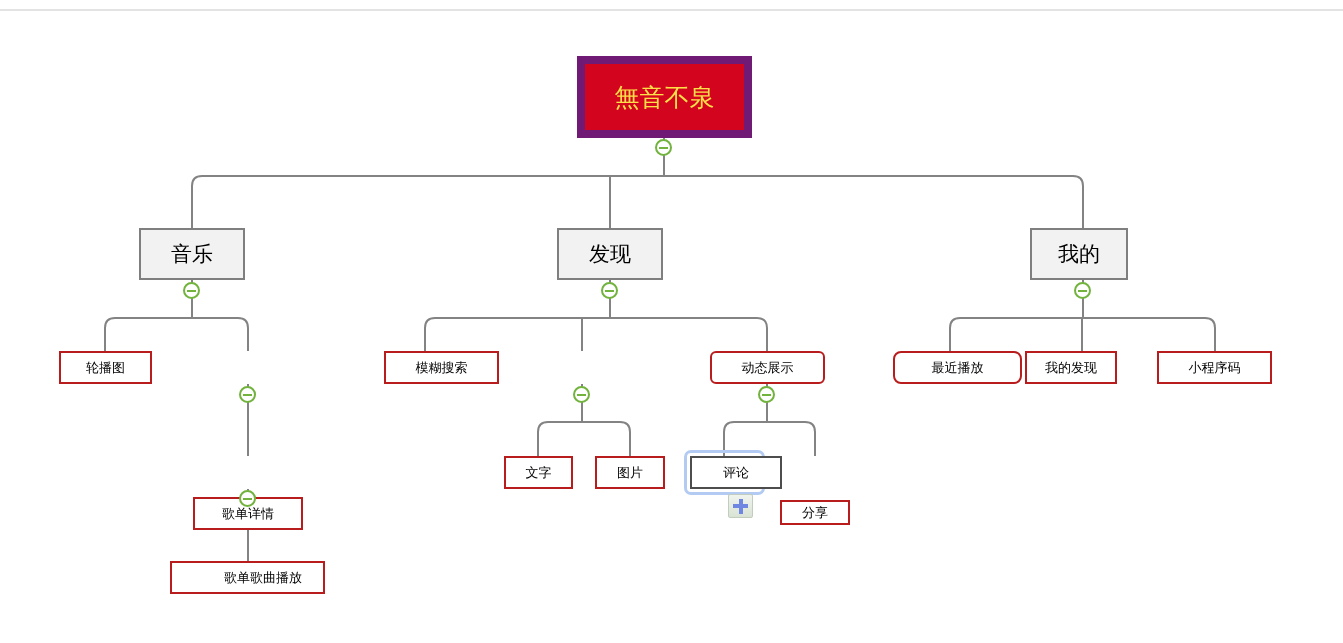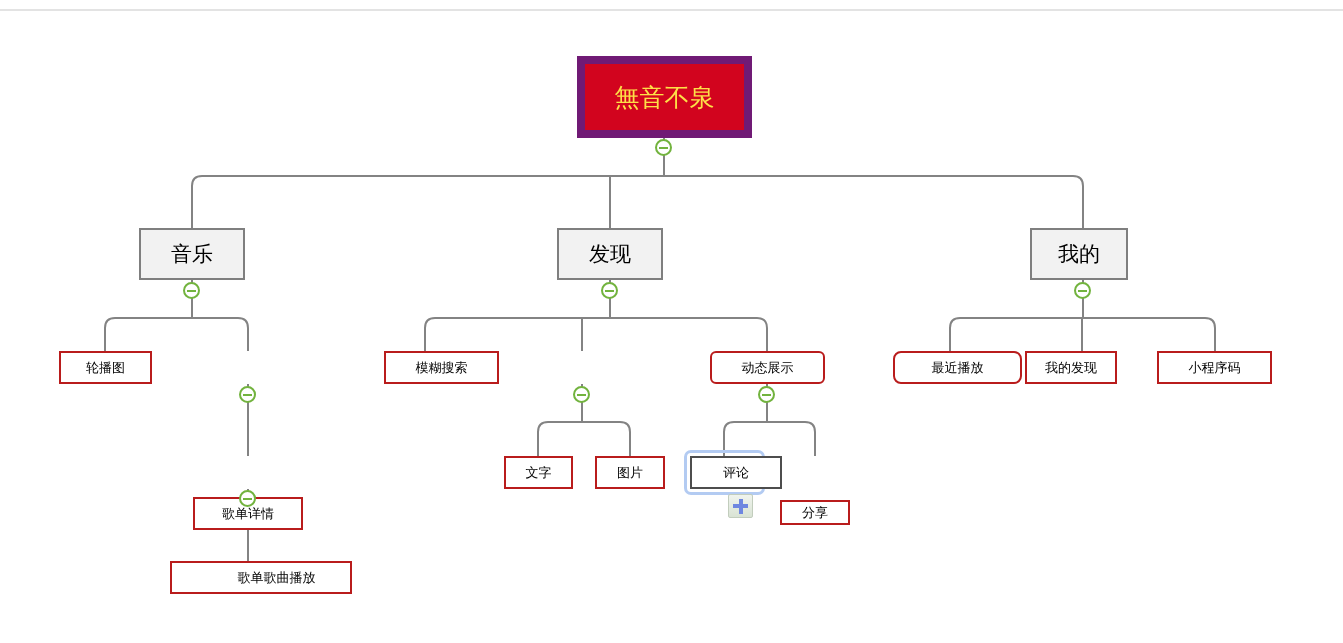--- a/index.html
+++ b/index.html
@@ -155,21 +155,21 @@
 
   <div class="selection-outline" style="left:684px; top:450px; width:81px; height:45px;"></div>
   <div class="node node-leaf node-selected" style="left:690px; top:456px; width:92px; height:33px;">评论</div>
   <div class="node node-leaf" style="left:780px; top:456px; width:70px; height:25px;margin-top:44px;">分享</div>
 
   <div class="add-btn" style="left:728px; top:494px;">
     <span class="plus-h"></span>
     <span class="plus-v"></span>
   </div>
 
-  <div class="node node-leaf" style="left:170px; top:561px; width:182px; height:33px;padding-left:31px;">歌单歌曲播放</div>
+  <div class="node node-leaf" style="left:170px; top:561px; width:155px; height:33px;padding-left:31px;">歌单歌曲播放</div>
 
   <div class="collapse" style="left:655px; top:139px;">
     <span class="minus-bar"></span>
   </div>
   <div class="collapse" style="left:183px; top:282px;">
     <span class="minus-bar"></span>
   </div>
   <div class="collapse" style="left:601px; top:282px;">
     <span class="minus-bar"></span>
   </div>

